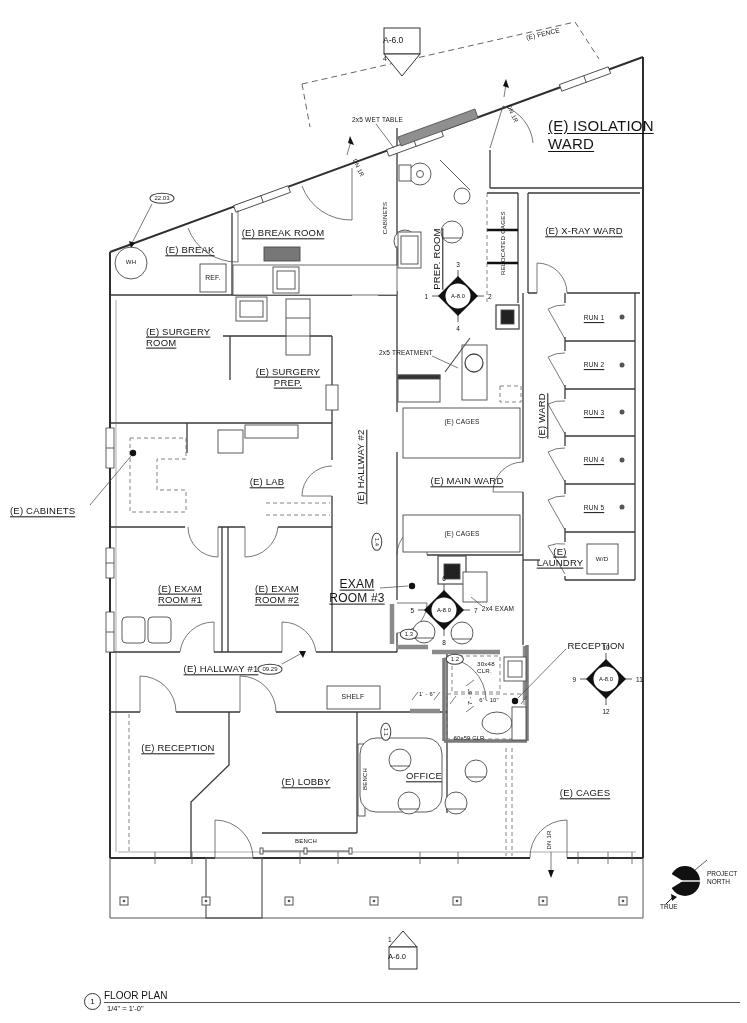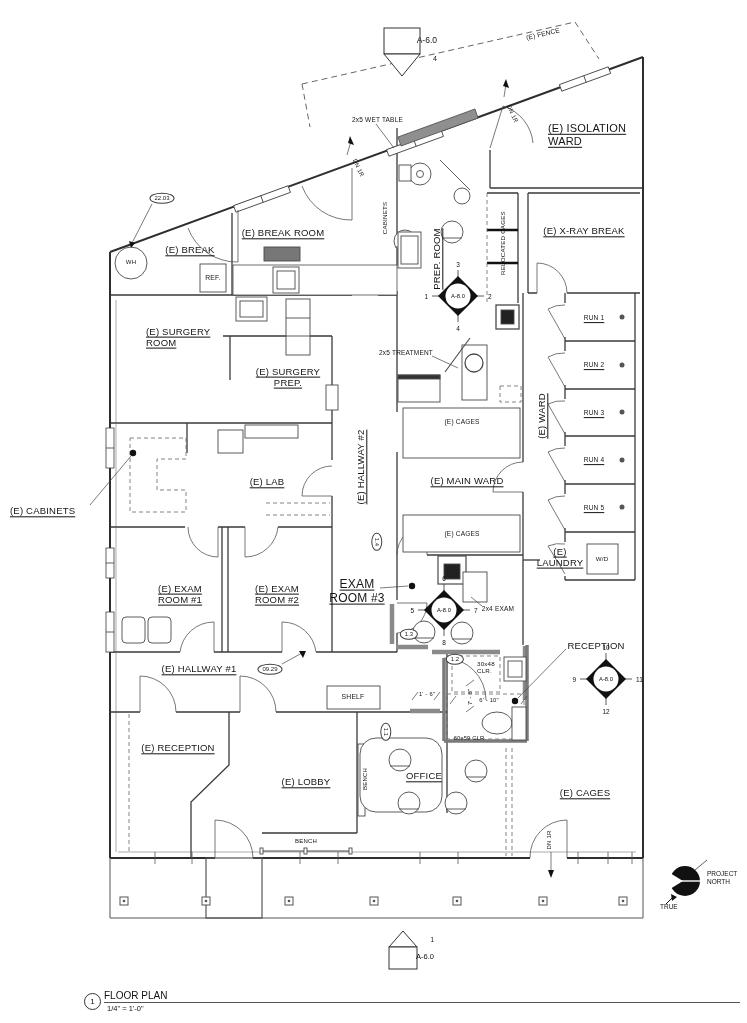--- a/index.html
+++ b/index.html
@@ -8,21 +8,21 @@
   #drawing{position:absolute;left:0;top:0;}
   #labels{position:absolute;left:0;top:0;width:747px;height:1023px;pointer-events:none;}
   .lbl{position:absolute;white-space:pre-line;text-align:center;line-height:1.2;
        color:#141414;letter-spacing:.2px;}
   .ul{text-decoration:underline;text-underline-offset:1.5px;}
   .oval{position:absolute;border:1px solid #3c3c3c;border-radius:50%;background:#fff;
         font-size:6px;padding:1px 4px;line-height:1.1;color:#222;}
   .diamond{position:absolute;width:56px;height:56px;}
   .diamond .num{position:absolute;font-size:6.5px;color:#111;}
   .sheetmark{position:absolute;}
-  .sheetmark .t1{position:absolute;width:100%;text-align:right;font-size:8.5px;color:#111;margin-left:16px;}
+  .sheetmark .t1{position:absolute;width:100%;text-align:left;font-size:8.5px;color:#111;}
   .titleblock{position:absolute;left:80px;top:988px;width:660px;height:30px;}
   .tb-circle{position:absolute;left:4px;top:5px;width:15px;height:15px;border:1px solid #333;
         border-radius:50%;text-align:center;font-size:8px;line-height:15px;background:#fff;}
   .tb-title{position:absolute;left:24px;top:2px;font-size:10px;color:#111;}
   .tb-scale{position:absolute;left:27px;top:16px;font-size:7.5px;color:#111;}
   .tb-line{position:absolute;left:24px;top:14px;width:636px;border-top:1px solid #555;}
   .north-text{position:absolute;white-space:pre-line;font-size:6.5px;color:#111;line-height:1.25;}
 </style>
 </head>
 <body>
@@ -275,42 +275,42 @@
       <circle cx="685" cy="881" r="15" fill="#111"></circle>
       <polygon points="670,873 683,881 670,889" fill="#fff"></polygon>
       <line x1="671" y1="881" x2="700" y2="881" stroke="#fff" stroke-width="1.4"></line>
       <line x1="695" y1="870" x2="707" y2="860" stroke="#333" stroke-width="0.8"></line>
       <line x1="673" y1="897" x2="666" y2="904" stroke="#111" stroke-width="1"></line>
       <polygon points="671,894 677,897 672,901" fill="#111"></polygon>
     </g>
   </svg>
 
   <div id="labels">
-      <div class="lbl ul" style="left: 548px; top: 135px; font-size: 11px; text-align: left; transform: translate(0px, -50%);">(E) ISOLATION
+      <div class="lbl ul" style="left: 548px; top: 135px; font-size: 15px; text-align: left; transform: translate(0px, -50%);">(E) ISOLATION
 WARD</div>
-      <div class="lbl ul" style="left: 584px; top: 231px; font-size: 9.5px; transform: translate(-50%, -50%);">(E) X-RAY BREAK</div>
+      <div class="lbl ul" style="left: 584px; top: 231px; font-size: 9.5px; transform: translate(-50%, -50%);">(E) X-RAY WARD</div>
       <div class="lbl ul" style="left: 283px; top: 233px; font-size: 9.5px; transform: translate(-50%, -50%);">(E) BREAK ROOM</div>
       <div class="lbl ul" style="left: 190px; top: 250px; font-size: 9.5px; transform: translate(-50%, -50%);">(E) BREAK</div>
       <div class="lbl ul" style="left: 146px; top: 337px; font-size: 9.5px; text-align: left; transform: translate(0px, -50%);">(E) SURGERY
 ROOM</div>
       <div class="lbl ul" style="left: 288px; top: 377px; font-size: 9.5px; transform: translate(-50%, -50%);">(E) SURGERY
 PREP.</div>
       <div class="lbl ul" style="left: 437px; top: 259px; font-size: 9.5px; transform: translate(-50%, -50%) rotate(-90deg);">PREP. ROOM</div>
       <div class="lbl ul" style="left: 361px; top: 467px; font-size: 9.5px; transform: translate(-50%, -50%) rotate(-90deg);">(E) HALLWAY #2</div>
       <div class="lbl ul" style="left: 467px; top: 481px; font-size: 9.5px; transform: translate(-50%, -50%);">(E) MAIN WARD</div>
       <div class="lbl ul" style="left: 542px; top: 416px; font-size: 9.5px; transform: translate(-50%, -50%) rotate(-90deg);">(E) WARD</div>
       <div class="lbl ul" style="left: 267px; top: 482px; font-size: 9.5px; transform: translate(-50%, -50%);">(E) LAB</div>
       <div class="lbl ul" style="left: 10px; top: 511px; font-size: 9.5px; text-align: left; transform: translate(0px, -50%);">(E)  CABINETS</div>
       <div class="lbl ul" style="left: 180px; top: 594px; font-size: 9.5px; transform: translate(-50%, -50%);">(E) EXAM
 ROOM #1</div>
       <div class="lbl ul" style="left: 277px; top: 594px; font-size: 9.5px; transform: translate(-50%, -50%);">(E) EXAM
 ROOM #2</div>
       <div class="lbl ul" style="left: 357px; top: 591px; font-size: 12px; transform: translate(-50%, -50%);">EXAM
 ROOM #3</div>
-      <div class="lbl ul" style="left: 199px; top: 669px; font-size: 9.5px; transform: translate(-50%, -50%);">(E) HALLWAY #1</div>
+      <div class="lbl ul" style="left: 221px; top: 669px; font-size: 9.5px; transform: translate(-50%, -50%);">(E) HALLWAY #1</div>
       <div class="lbl ul" style="left: 560px; top: 557px; font-size: 9.5px; transform: translate(-50%, -50%);">(E)
 LAUNDRY</div>
       <div class="lbl" style="left: 596px; top: 646px; font-size: 9.5px; transform: translate(-50%, -50%);">RECEPTION</div>
       <div class="lbl ul" style="left: 178px; top: 748px; font-size: 9.5px; transform: translate(-50%, -50%);">(E) RECEPTION</div>
       <div class="lbl ul" style="left: 306px; top: 782px; font-size: 9.5px; transform: translate(-50%, -50%);">(E) LOBBY</div>
       <div class="lbl ul" style="left: 424px; top: 776px; font-size: 9.5px; transform: translate(-50%, -50%);">OFFICE</div>
       <div class="lbl ul" style="left: 585px; top: 793px; font-size: 9.5px; transform: translate(-50%, -50%);">(E) CAGES</div>
       <div class="lbl ul" style="left: 594px; top: 318px; font-size: 6.5px; transform: translate(-50%, -50%);">RUN 1</div>
       <div class="lbl ul" style="left: 594px; top: 365px; font-size: 6.5px; transform: translate(-50%, -50%);">RUN 2</div>
       <div class="lbl ul" style="left: 594px; top: 413px; font-size: 6.5px; transform: translate(-50%, -50%);">RUN 3</div>

